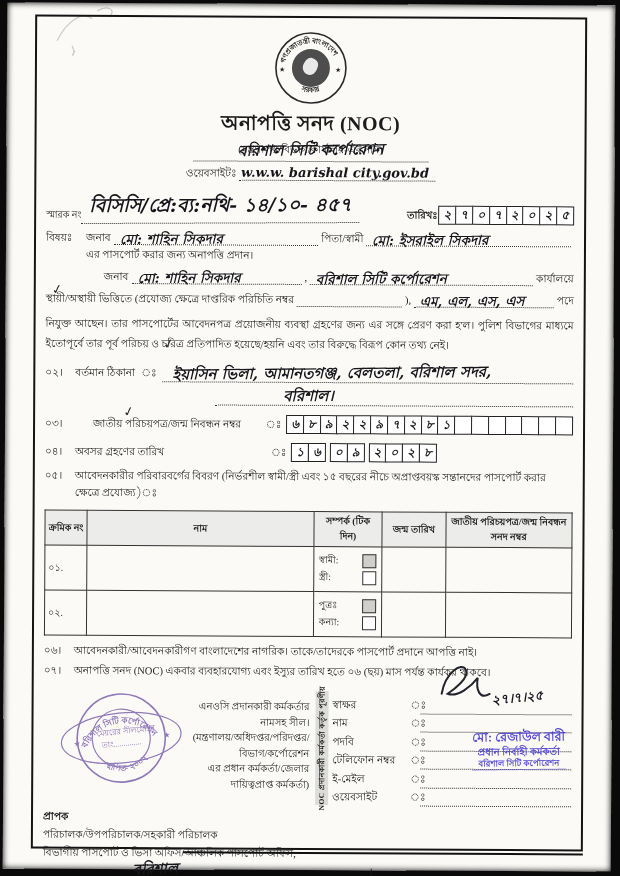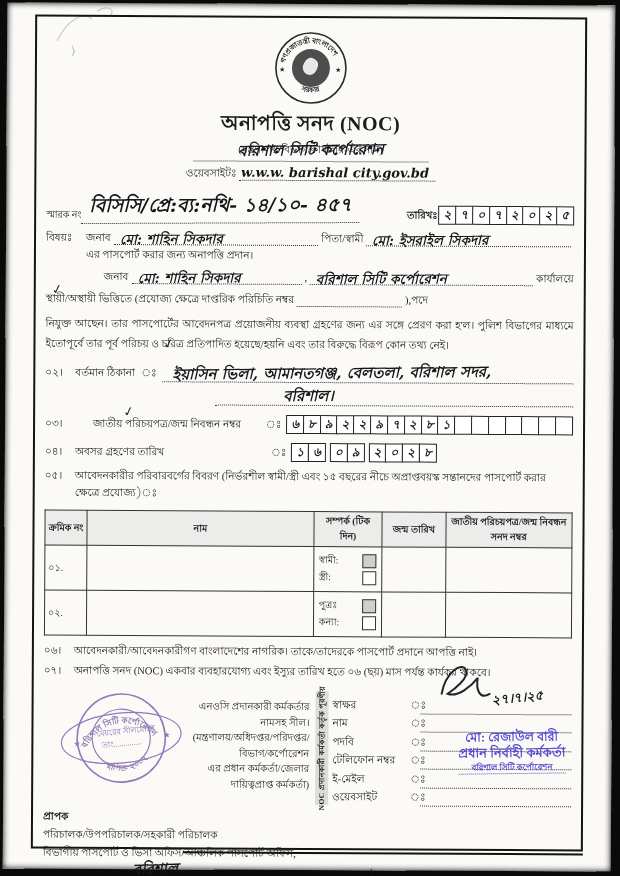--- a/index.html
+++ b/index.html
@@ -72,21 +72,21 @@
   .o-right{flex:1;position:relative;padding-top:10px;}
   .o-row{display:flex;align-items:flex-end;height:18.5px;}
   .o-row .olbl{width:78px;flex:none;}
   .o-row .ocolon{width:10px;flex:none;}
   .o-row .odots{flex:1;border-bottom:1.4px dotted #333;height:12px;}
   .sig-svg{position:absolute;right:50px;top:-26px;}
   .sig-date{position:absolute;right:28px;top:2px;font-size:13px;transform:rotate(-6deg);}
   .stamp-blue{position:absolute;right:6px;top:43px;text-align:center;color:#4a3fd0;
               font-weight:bold;line-height:1.3;transform:rotate(-1deg);opacity:.92;}
   .stamp-blue .l1{font-size:12.5px;}
-  .stamp-blue .l2{font-size:13px;}
+  .stamp-blue .l2{font-size:10px;}
   .stamp-blue .l3{font-size:8.5px;border-bottom:1px dotted #4a3fd0;}
 
   .recip{margin-top:2px;line-height:1.7;}
   .recip-line{display:flex;align-items:flex-end;width:330px;}
   .recip-dots{flex:1;border-bottom:1.4px dotted #333;height:16px;position:relative;}
   .recip-dots .hw{position:absolute;left:90px;bottom:-4px;font-size:15px;transform:rotate(-2deg);}
 
   .footerbar{margin-top:auto;margin-bottom:3px;background:#d9d9d6;border:1px solid #aaa;
              text-align:center;font-weight:bold;font-size:10.5px;padding:3px 0;}
 </style>
@@ -172,20 +172,23 @@
       <span class="dots">
           <span class="hw">বরিশাল সিটি কর্পোরেশন</span>
         </span>
       <span class="nw">কার্যালয়ে</span>
     </div>
     <div class="fline" style="position:relative;">
       <span class="tick" style="left:6px;top:-9px;">✓</span>
       <span class="nw">স্থায়ী/অস্থায়ী ভিত্তিতে (প্রযোজ্য ক্ষেত্রে দাপ্তরিক পরিচিতি নম্বর</span>
       <span class="dots" style="max-width:105px;"></span>
       <span class="nw">),</span>
+      <span class="dots">
+          <span class="hw">এম, এল, এস, এস</span>
+        </span>
       <span class="nw">পদে</span>
     </div>
 
     <div class="para">
       <span class="tick" style="left:118px;top:18px;">✓</span>
       <span>নিযুক্ত আছেন। তার পাসপোর্টের আবেদনপত্র প্রয়োজনীয় ব্যবস্থা গ্রহণের জন্য এর সঙ্গে প্রেরণ করা হ'ল। পুলিশ বিভাগের মাধ্যমে ইতোপূর্বে তার পূর্ব পরিচয় ও চরিত্র প্রতিপাদিত হয়েছে/হয়নি এবং তার বিরুদ্ধে বিরূপ কোন তথ্য নেই।</span>
     </div>
 
     <div class="item">
       <span class="no">০২।</span>

